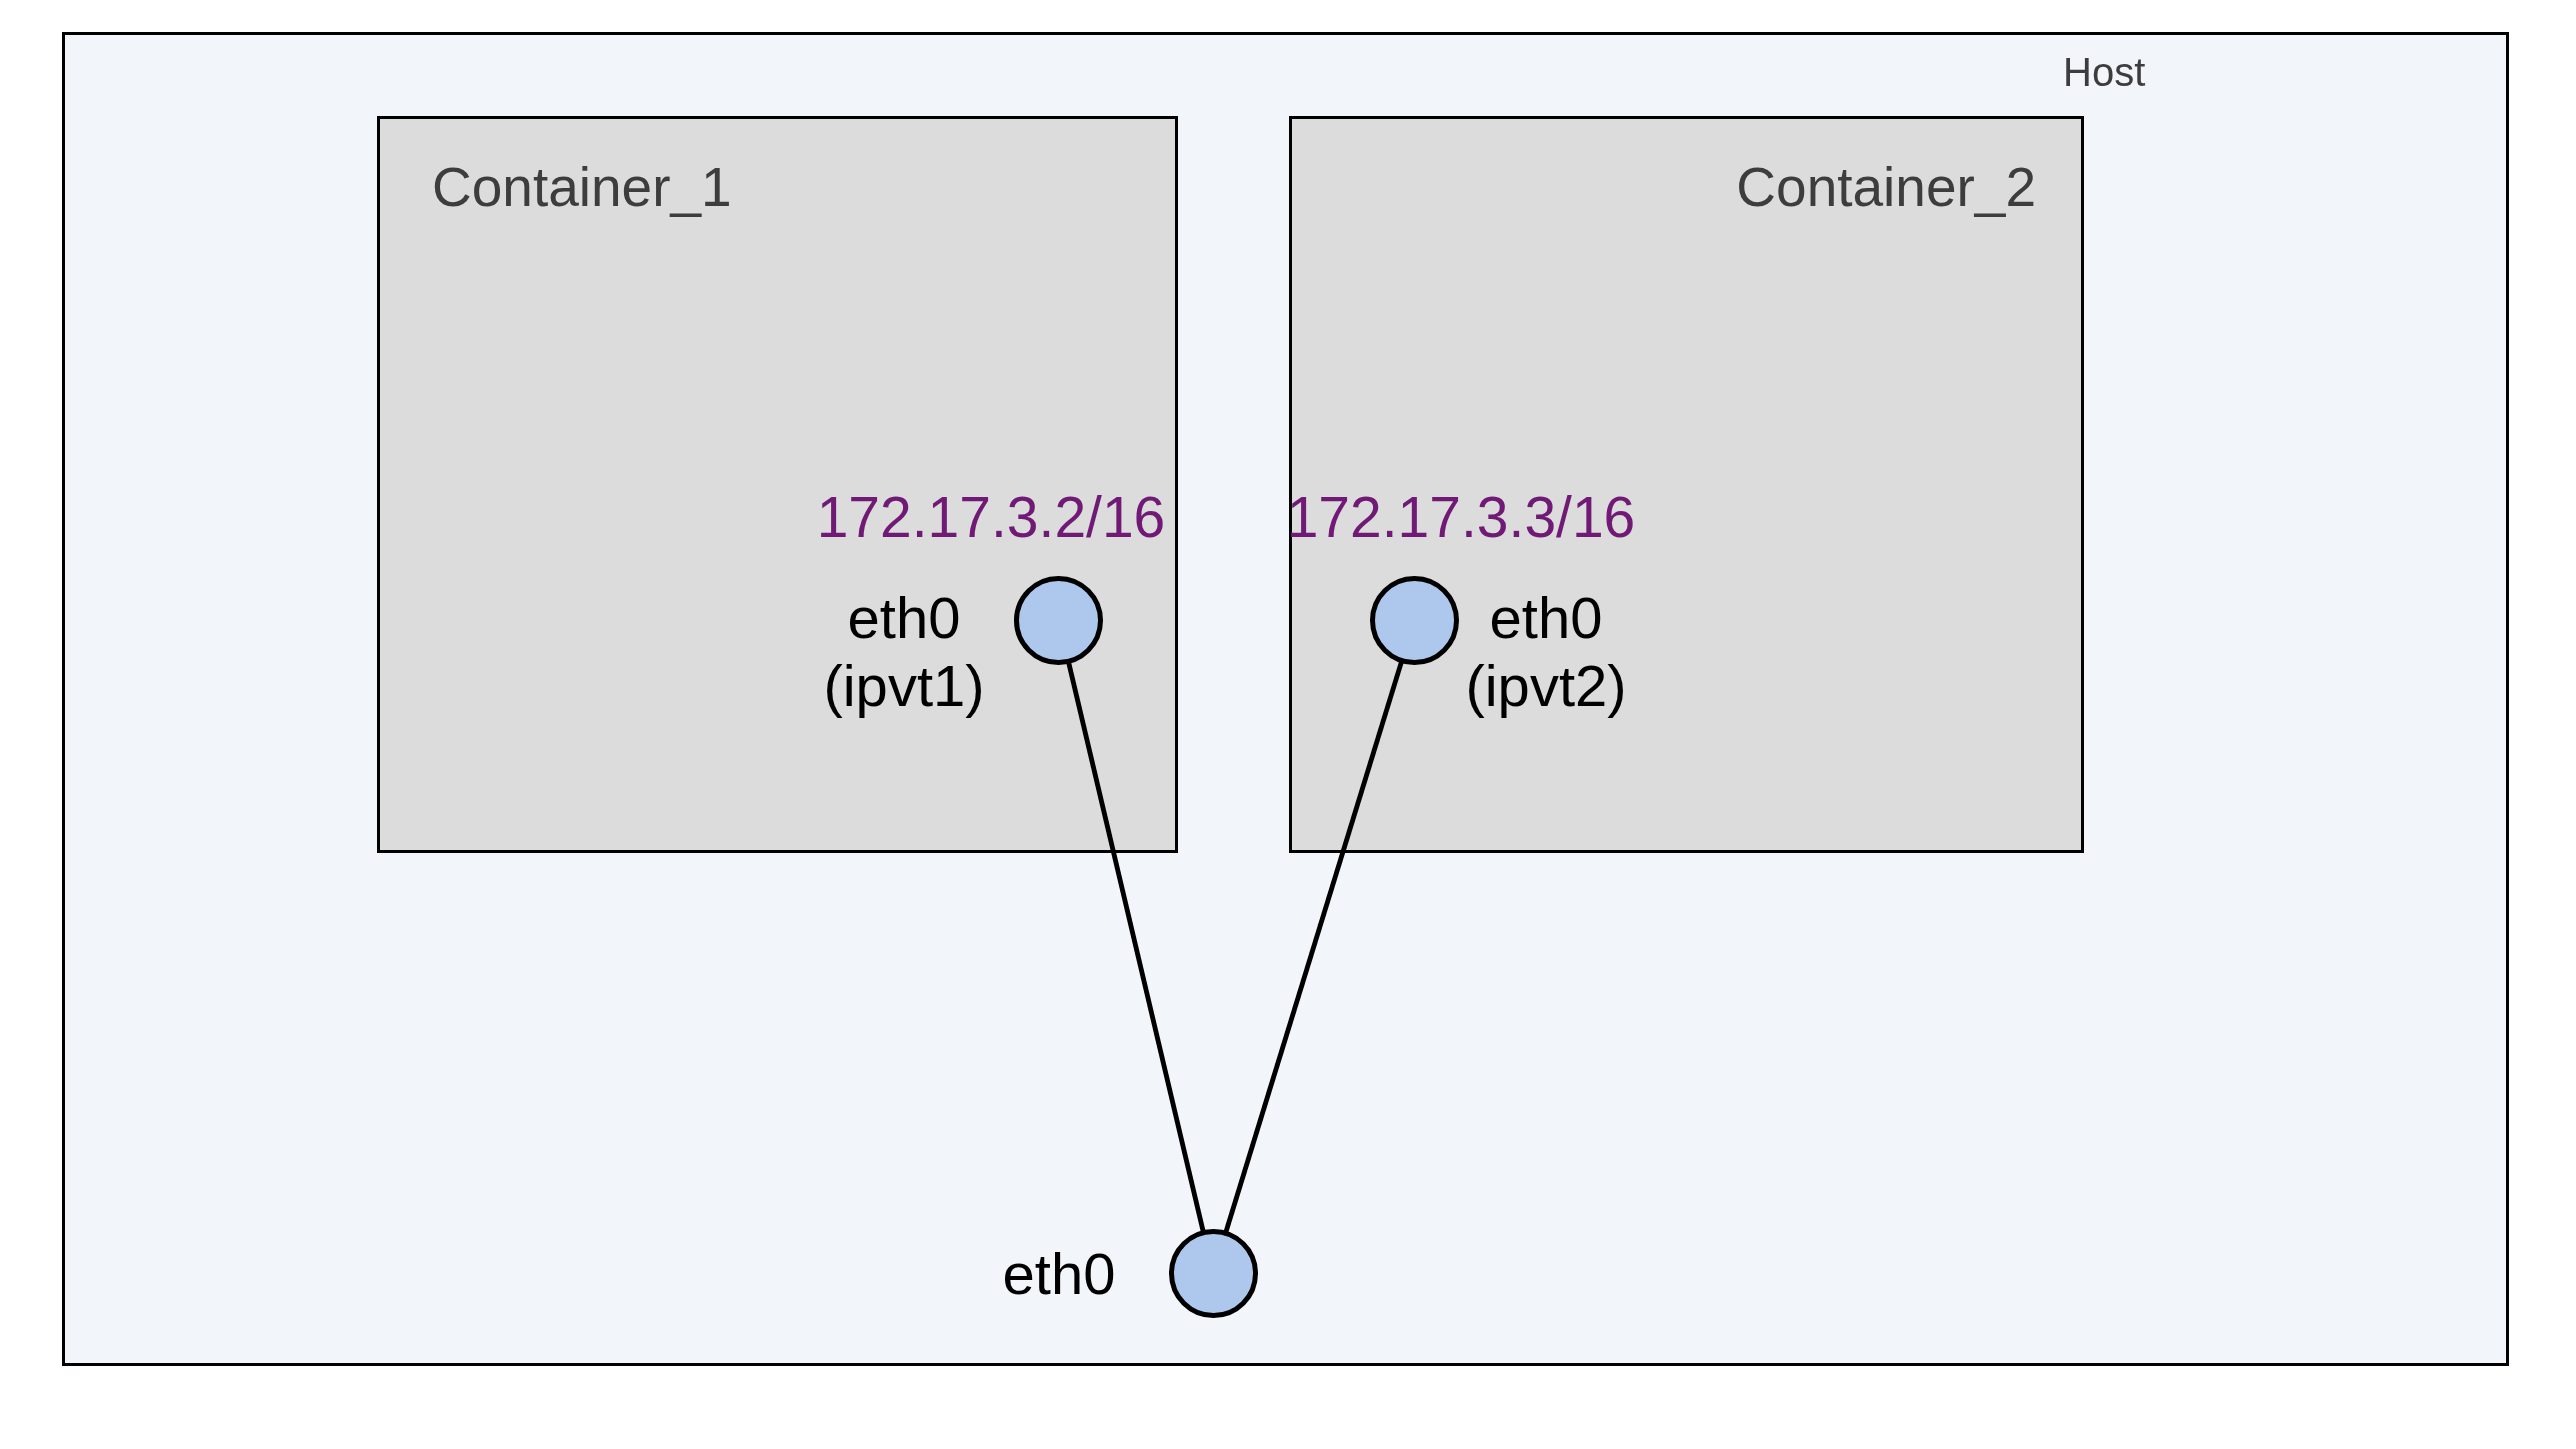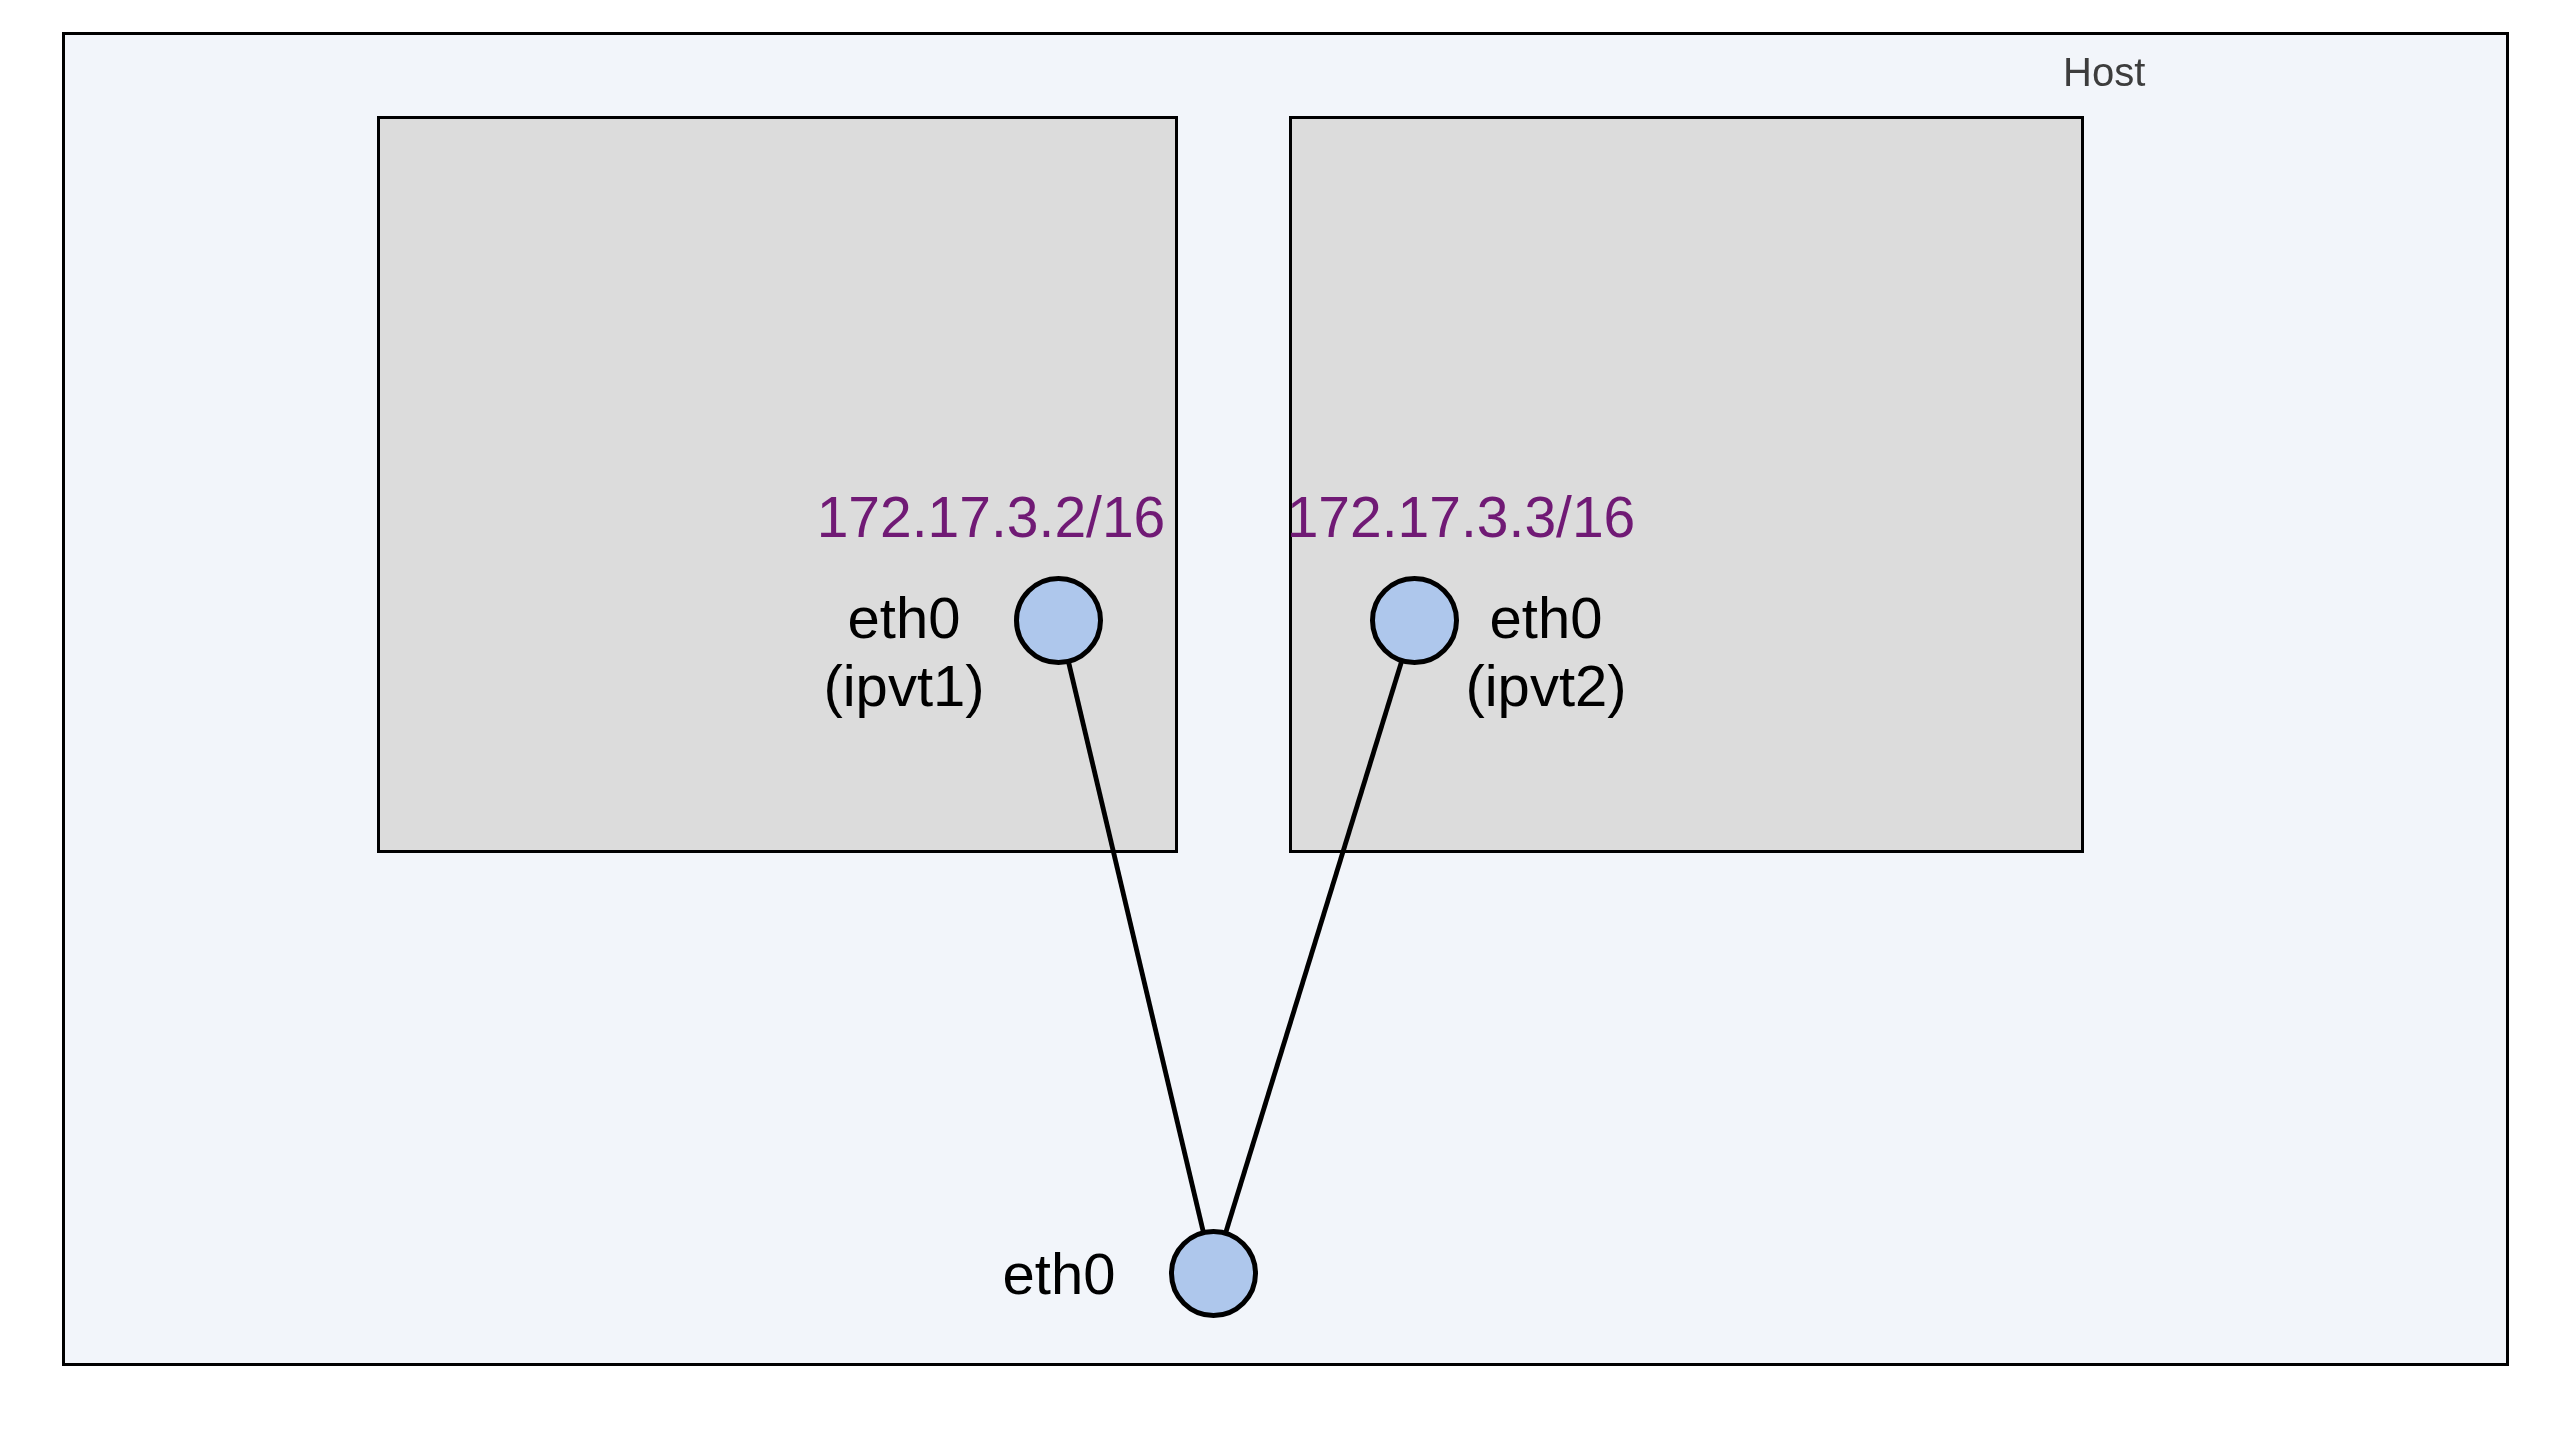--- a/index.html
+++ b/index.html
@@ -110,28 +110,30 @@
 </style>
 </head>
 <body>
 
 <div class="stage">
 
   <div class="host-box">
     <div class="host-label">Host</div>
 
     <div class="container-box c1">
+      <div class="container-label">Container_1</div>
       <div class="ip-label">172.17.3.2/16</div>
       <div class="iface-block">
         <span>eth0</span>
         <span>(ipvt1)</span>
       </div>
     </div>
 
     <div class="container-box c2">
+      <div class="container-label">Container_2</div>
       <div class="ip-label">172.17.3.3/16</div>
       <div class="iface-block">
         <span>eth0</span>
         <span>(ipvt2)</span>
       </div>
     </div>
   </div>
 
   <svg class="wire-layer" viewBox="0 0 3200 1800" xmlns="http://www.w3.org/2000/svg">
     <line x1="1315" y1="770" x2="1507" y2="1582" stroke="#000000" stroke-width="6"></line>

